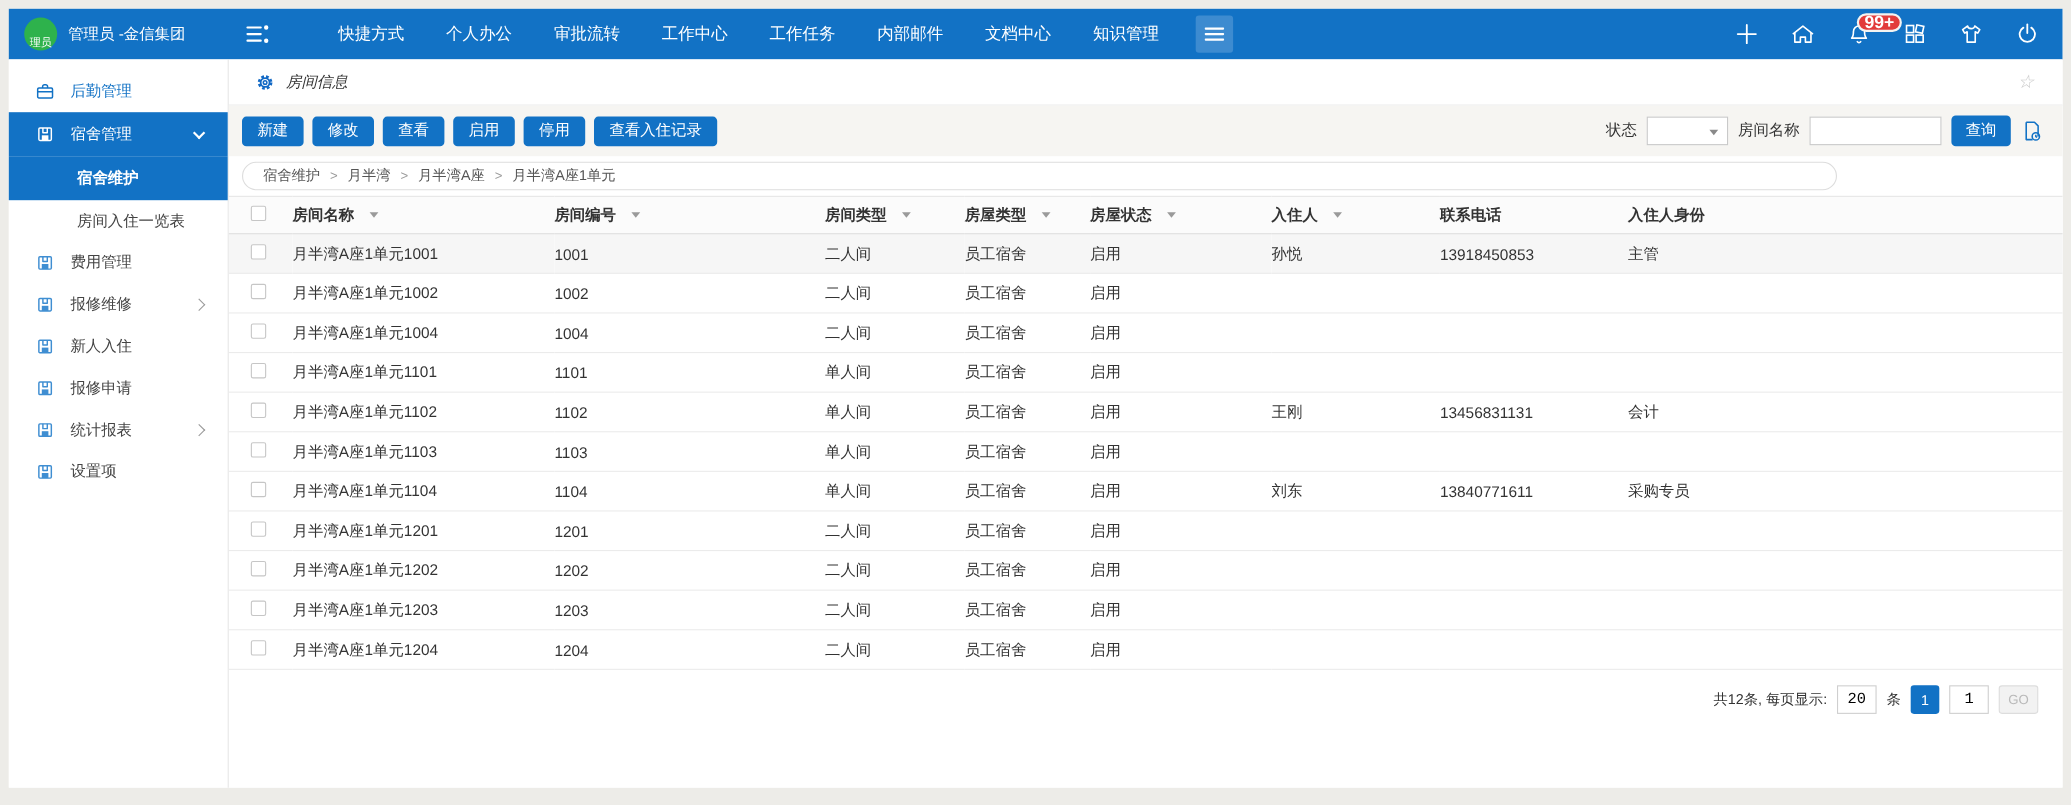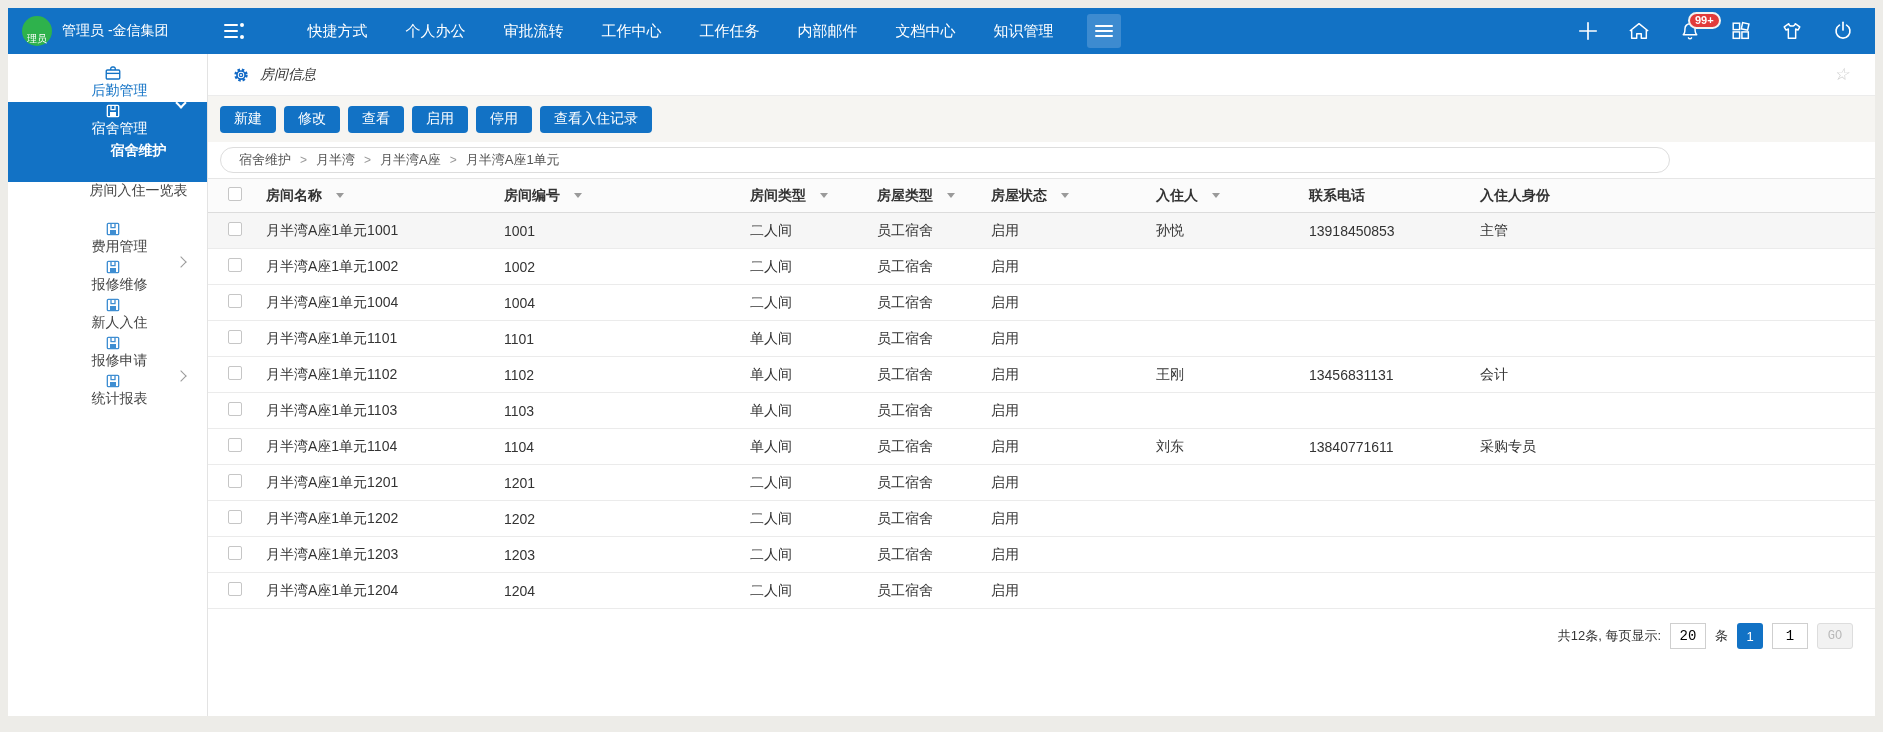--- a/index.html
+++ b/index.html
@@ -13,27 +13,27 @@
   .avatar { width:30px; height:30px; border-radius:50%; background:#2eb24c; color:#fff; font-size:10px;
             display:flex; align-items:flex-end; justify-content:center; flex:0 0 auto; }
   .user-label { color:#fff; font-size:14px; margin-left:10px; white-space:nowrap; }
   .menu-toggle { margin-left:52px; width:26px; height:22px; display:flex; align-items:center; justify-content:center; cursor:pointer; }
   .top-nav { display:flex; margin-left:42px; }
   .nav-item { color:#fff; font-size:15px; padding:0 19px; line-height:46px; white-space:nowrap; cursor:pointer; }
   .nav-more { margin-left:14px; width:34px; height:34px; background:#3d8bd0; border-radius:3px;
               display:flex; align-items:center; justify-content:center; cursor:pointer; }
   .top-icons { margin-left:auto; display:flex; align-items:center; gap:27px; }
   .tico { position:relative; width:24px; height:24px; display:flex; align-items:center; justify-content:center; cursor:pointer; color:#fff; }
-  .badge { position:absolute; top:-7px; left:10px; background:#e23b3b; color:#fff; font-size:11px; font-weight:bold;
+  .badge { position:absolute; top:-7px; left:10px; background:#e23b3b; color:#fff; font-size:16px; font-weight:bold;
            border:2px solid #f3f3f1; border-radius:9px; padding:1px 5px; line-height:11px; }
 
   
   .app-body { flex:1; display:flex; min-height:0; }
   .sidebar { width:200px; flex:0 0 auto; background:#fff; border-right:1px solid #e3e3e3; padding-top:10px; }
-  .side-item { height:38px; display:flex; align-items:center; font-size:14px; color:#444; cursor:pointer; position:relative; padding-left:24px;flex-direction:column; }
+  .side-item { height:38px; display:flex; align-items:center; font-size:14px; color:#444; cursor:pointer; position:relative; padding-left:24px; }
   .side-icon { width:18px; height:18px; margin-right:14px; display:flex; align-items:center; justify-content:center; color:#3f8ed2; }
   .side-item.active .side-label { color:#1272c5; }
   .side-item.active .side-icon { color:#1272c5; }
   .side-item.parent-sel { background:#1272c5; color:#fff; height:40px; }
   .side-item.parent-sel .side-icon { color:#fff; }
   .side-item.child { padding-left:62px; height:38px; }
   .side-item.child.selected { background:#1272c5; color:#fff; font-weight:bold; height:40px; }
   .side-chev { position:absolute; right:22px; width:8px; height:8px; }
   .chev-down { border-left:2px solid currentColor; border-bottom:2px solid currentColor; transform:rotate(-45deg); margin-top:-3px; }
   .chev-right { border-right:1.5px solid #9a9a9a; border-top:1.5px solid #9a9a9a; transform:rotate(45deg); }
@@ -79,21 +79,21 @@
   .cb-cell { padding-left:20px; }
   .checkbox { width:14px; height:14px; border:1px solid #c6c6c6; border-radius:2px; background:#fff; display:inline-block; cursor:pointer; }
   .th-inner { display:inline-flex; align-items:center; gap:14px; }
   .sort-caret { width:0; height:0; border-left:4px solid transparent; border-right:4px solid transparent;
                 border-top:5px solid #9a9a9a; display:inline-block; cursor:pointer; }
 
   
   .pager { margin-top:14px; display:flex; align-items:center; justify-content:flex-end; gap:9px; padding-right:22px; font-size:13px; color:#333; }
   .pg-input { width:36px; height:26px; border:1px solid #cfcfcf; text-align:center; font-size:14px; font-family:Liberation Mono, monospace; background:#fff; }
   .pg-current { width:26px; height:26px; background:#1272c5; color:#fff; border:none; border-radius:3px; font-size:13px; cursor:pointer; }
-  .pg-go { width:36px; height:26px; background:#f2f2f2; color:#b9b9b9; border:1px solid #ddd; border-radius:3px; font-size:12px; cursor:default; font-family:Liberation Mono, monospace; }
+  .pg-go { width:36px; height:26px; background:#f2f2f2; color:#b9b9b9; border:1px solid #ddd; border-radius:3px; font-size:12px; cursor:default; font-family:Liberation Sans, sans-serif; }
 
   svg { display:block; }
 </style>
 </head>
 <body>
 
 <div class="frame">
   <div class="app">
 
     <div class="topbar">
@@ -248,20 +248,30 @@
               <span class="side-icon">
                 <svg width="16" height="16" viewBox="0 0 24 24" fill="none" stroke="currentColor" stroke-width="2" stroke-linejoin="round">
                   <rect x="3.5" y="3.5" width="17" height="17" rx="1.5"></rect>
                   <path d="M9 3.5V10h6V3.5"></path>
                   <rect x="7.5" y="13.5" width="9" height="7" fill="currentColor" stroke="none"></rect>
                 </svg>
               </span>
               <span class="side-label">统计报表</span>
               <span class="side-chev chev-right"></span>
             </div>
+            <div class="side-item">
+              <span class="side-icon">
+                <svg width="16" height="16" viewBox="0 0 24 24" fill="none" stroke="currentColor" stroke-width="2" stroke-linejoin="round">
+                  <rect x="3.5" y="3.5" width="17" height="17" rx="1.5"></rect>
+                  <path d="M9 3.5V10h6V3.5"></path>
+                  <rect x="7.5" y="13.5" width="9" height="7" fill="currentColor" stroke="none"></rect>
+                </svg>
+              </span>
+              <span class="side-label">设置项</span>
+            </div>
           </div>
       </div>
 
       <div class="main">
 
         <div class="titlebar">
           <span class="gear">
             <svg width="18" height="18" viewBox="0 0 24 24" fill="none" stroke="currentColor">
               <circle cx="12" cy="12" r="7.2" stroke-width="3.4" stroke-dasharray="3.2 2.5"></circle>
               <circle cx="12" cy="12" r="5.4" stroke-width="2.2"></circle>
@@ -274,20 +284,37 @@
 
         <div class="toolbar">
           <div class="tb-buttons">
               <button class="btn">新建</button>
               <button class="btn">修改</button>
               <button class="btn">查看</button>
               <button class="btn">启用</button>
               <button class="btn">停用</button>
               <button class="btn">查看入住记录</button>
             </div>
+          <div class="filters">
+            <span class="f-label">状态</span>
+            <span class="f-select">
+                <span class="caret"></span>
+              </span>
+            <span class="f-label">房间名称</span>
+            <input class="f-input" value="" style="">
+            <button class="btn btn-search">查询</button>
+            <span class="export-ico">
+              <svg width="20" height="20" viewBox="0 0 24 24" fill="none" stroke="currentColor" stroke-width="1.7" stroke-linejoin="round">
+                <path d="M6 2.5h9l4 4v11.5"></path>
+                  <path d="M6 2.5v19h7"></path>
+                <circle cx="16.5" cy="18" r="4"></circle>
+                  <path d="M16.5 16.3v1.9l1.4.9"></path>
+              </svg>
+            </span>
+          </div>
         </div>
 
         <div class="crumb-row">
           <div class="crumb-pill">
               <span class="crumb-item">宿舍维护</span>
               <span class="crumb-sep">&gt;</span>
               <span class="crumb-item">月半湾</span>
               <span class="crumb-sep">&gt;</span>
               <span class="crumb-item">月半湾A座</span>
               <span class="crumb-sep">&gt;</span>

